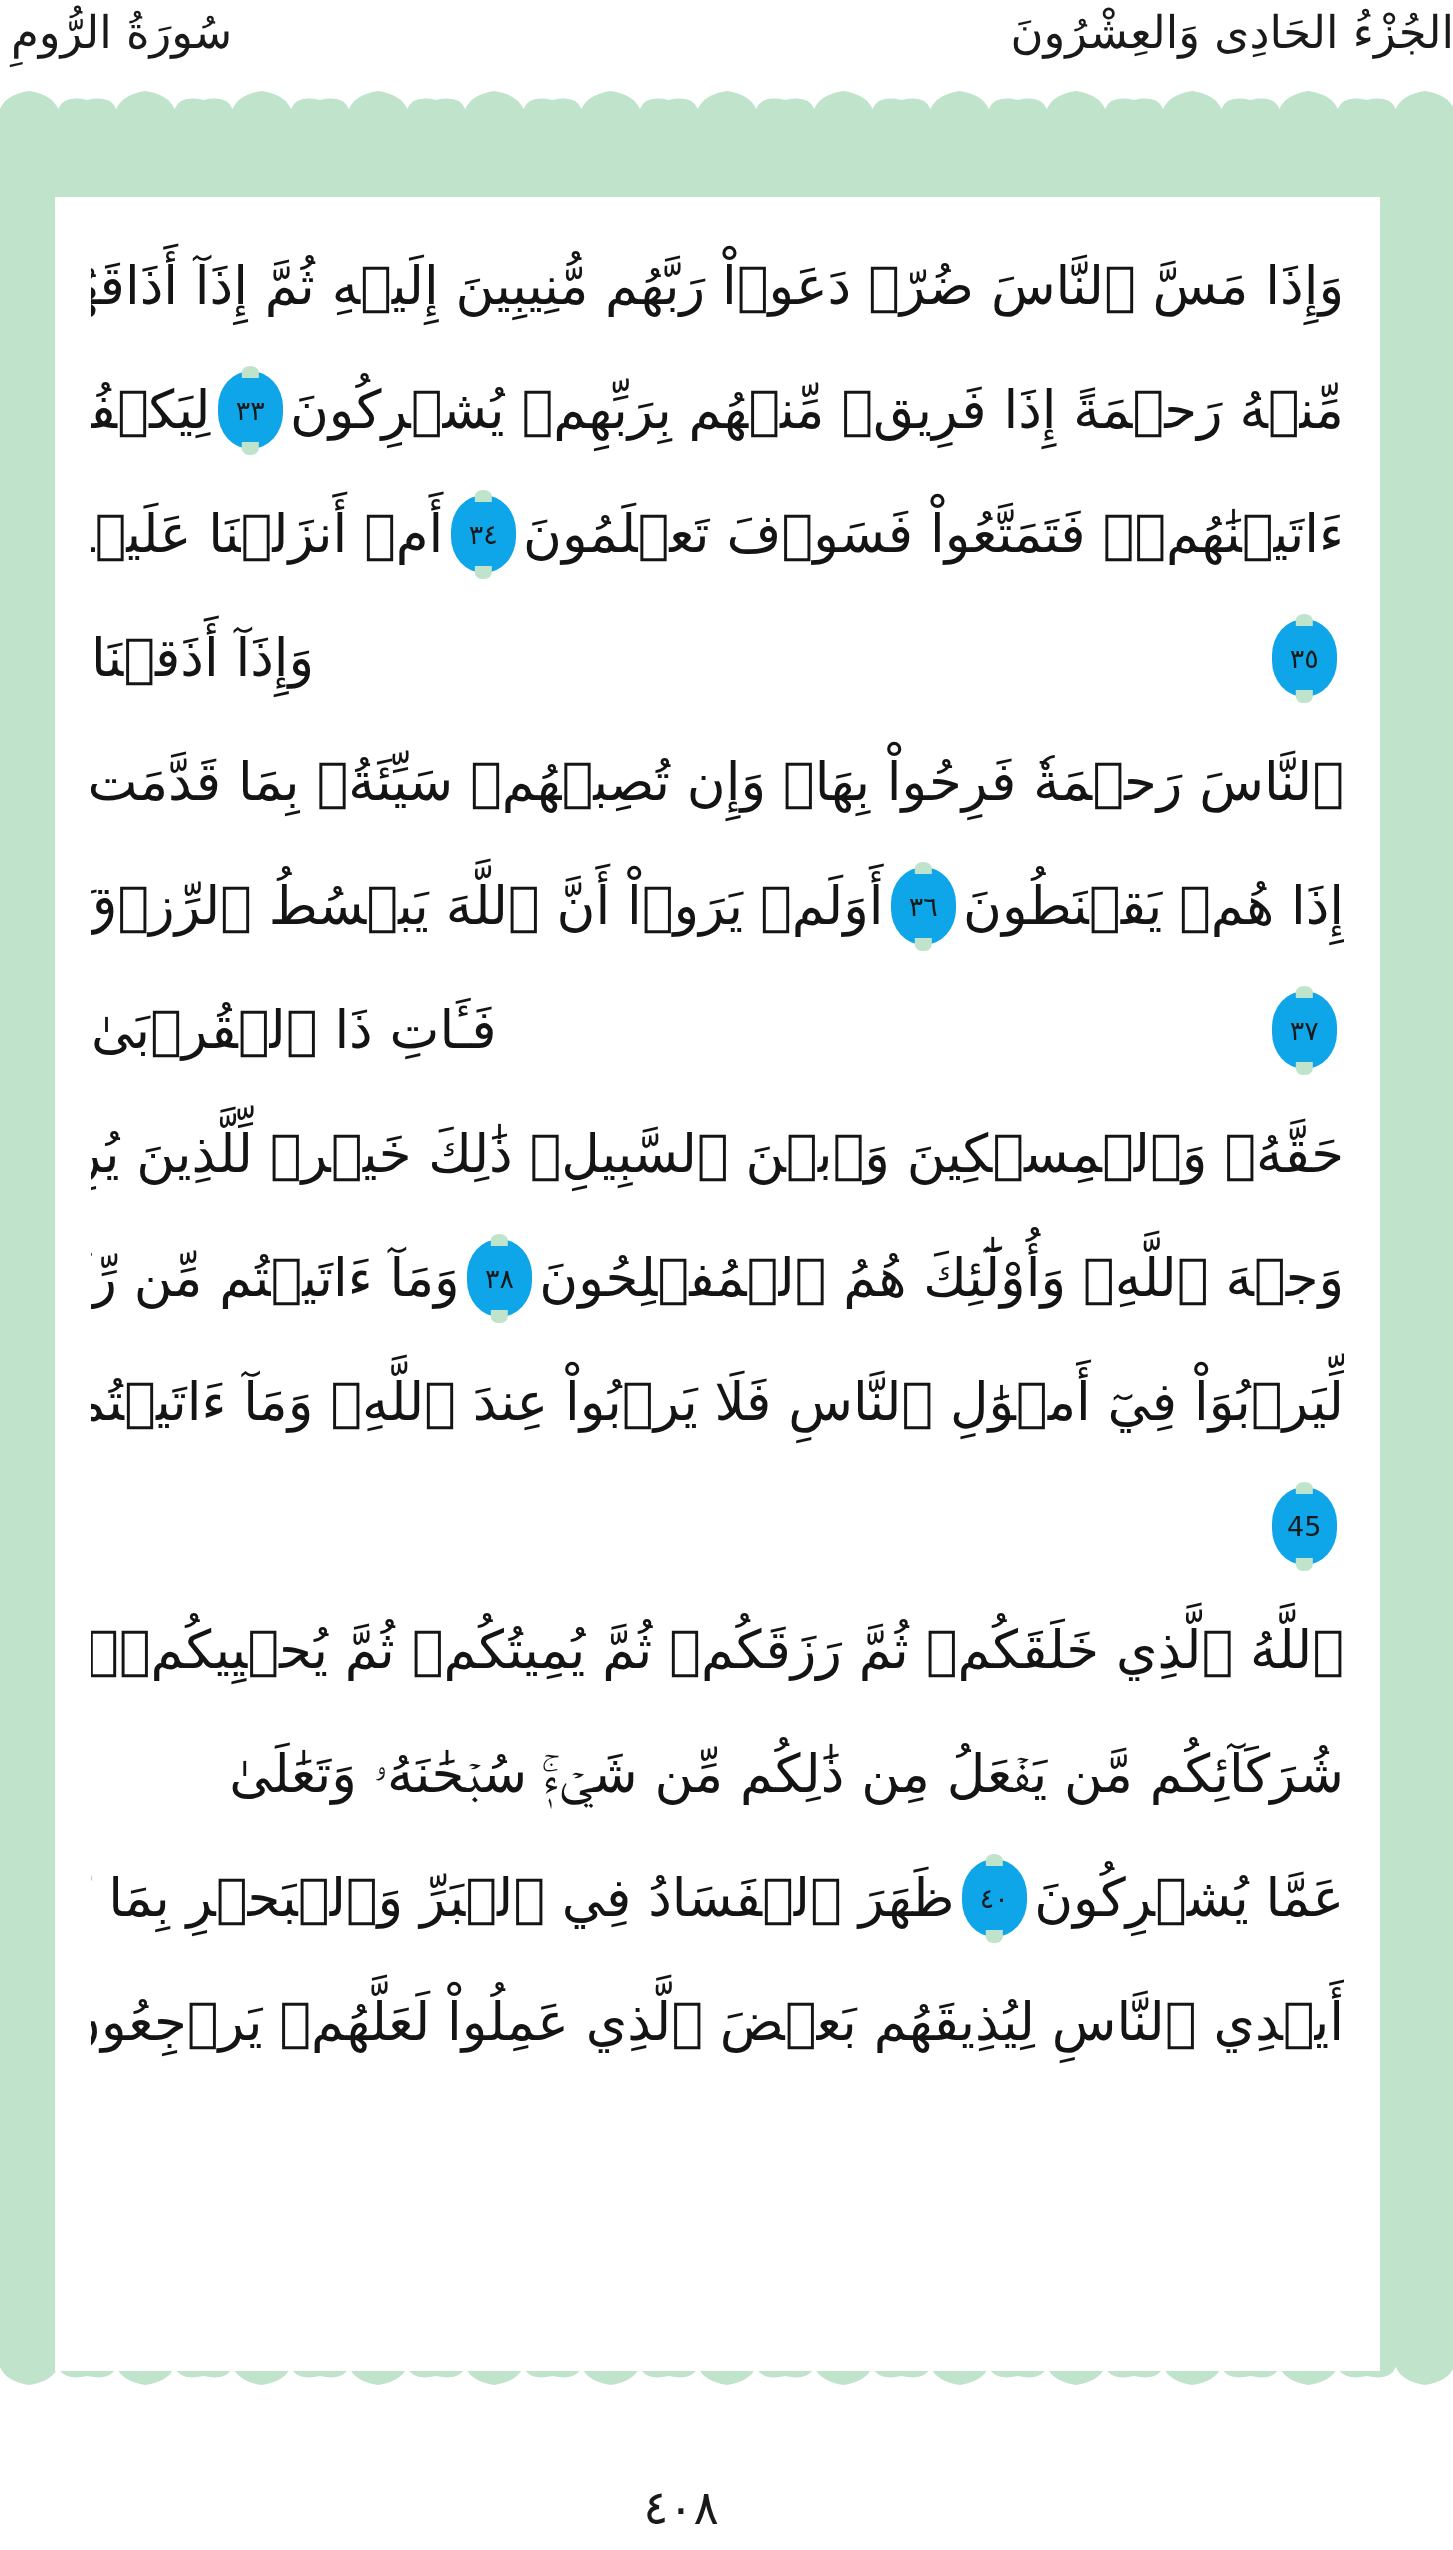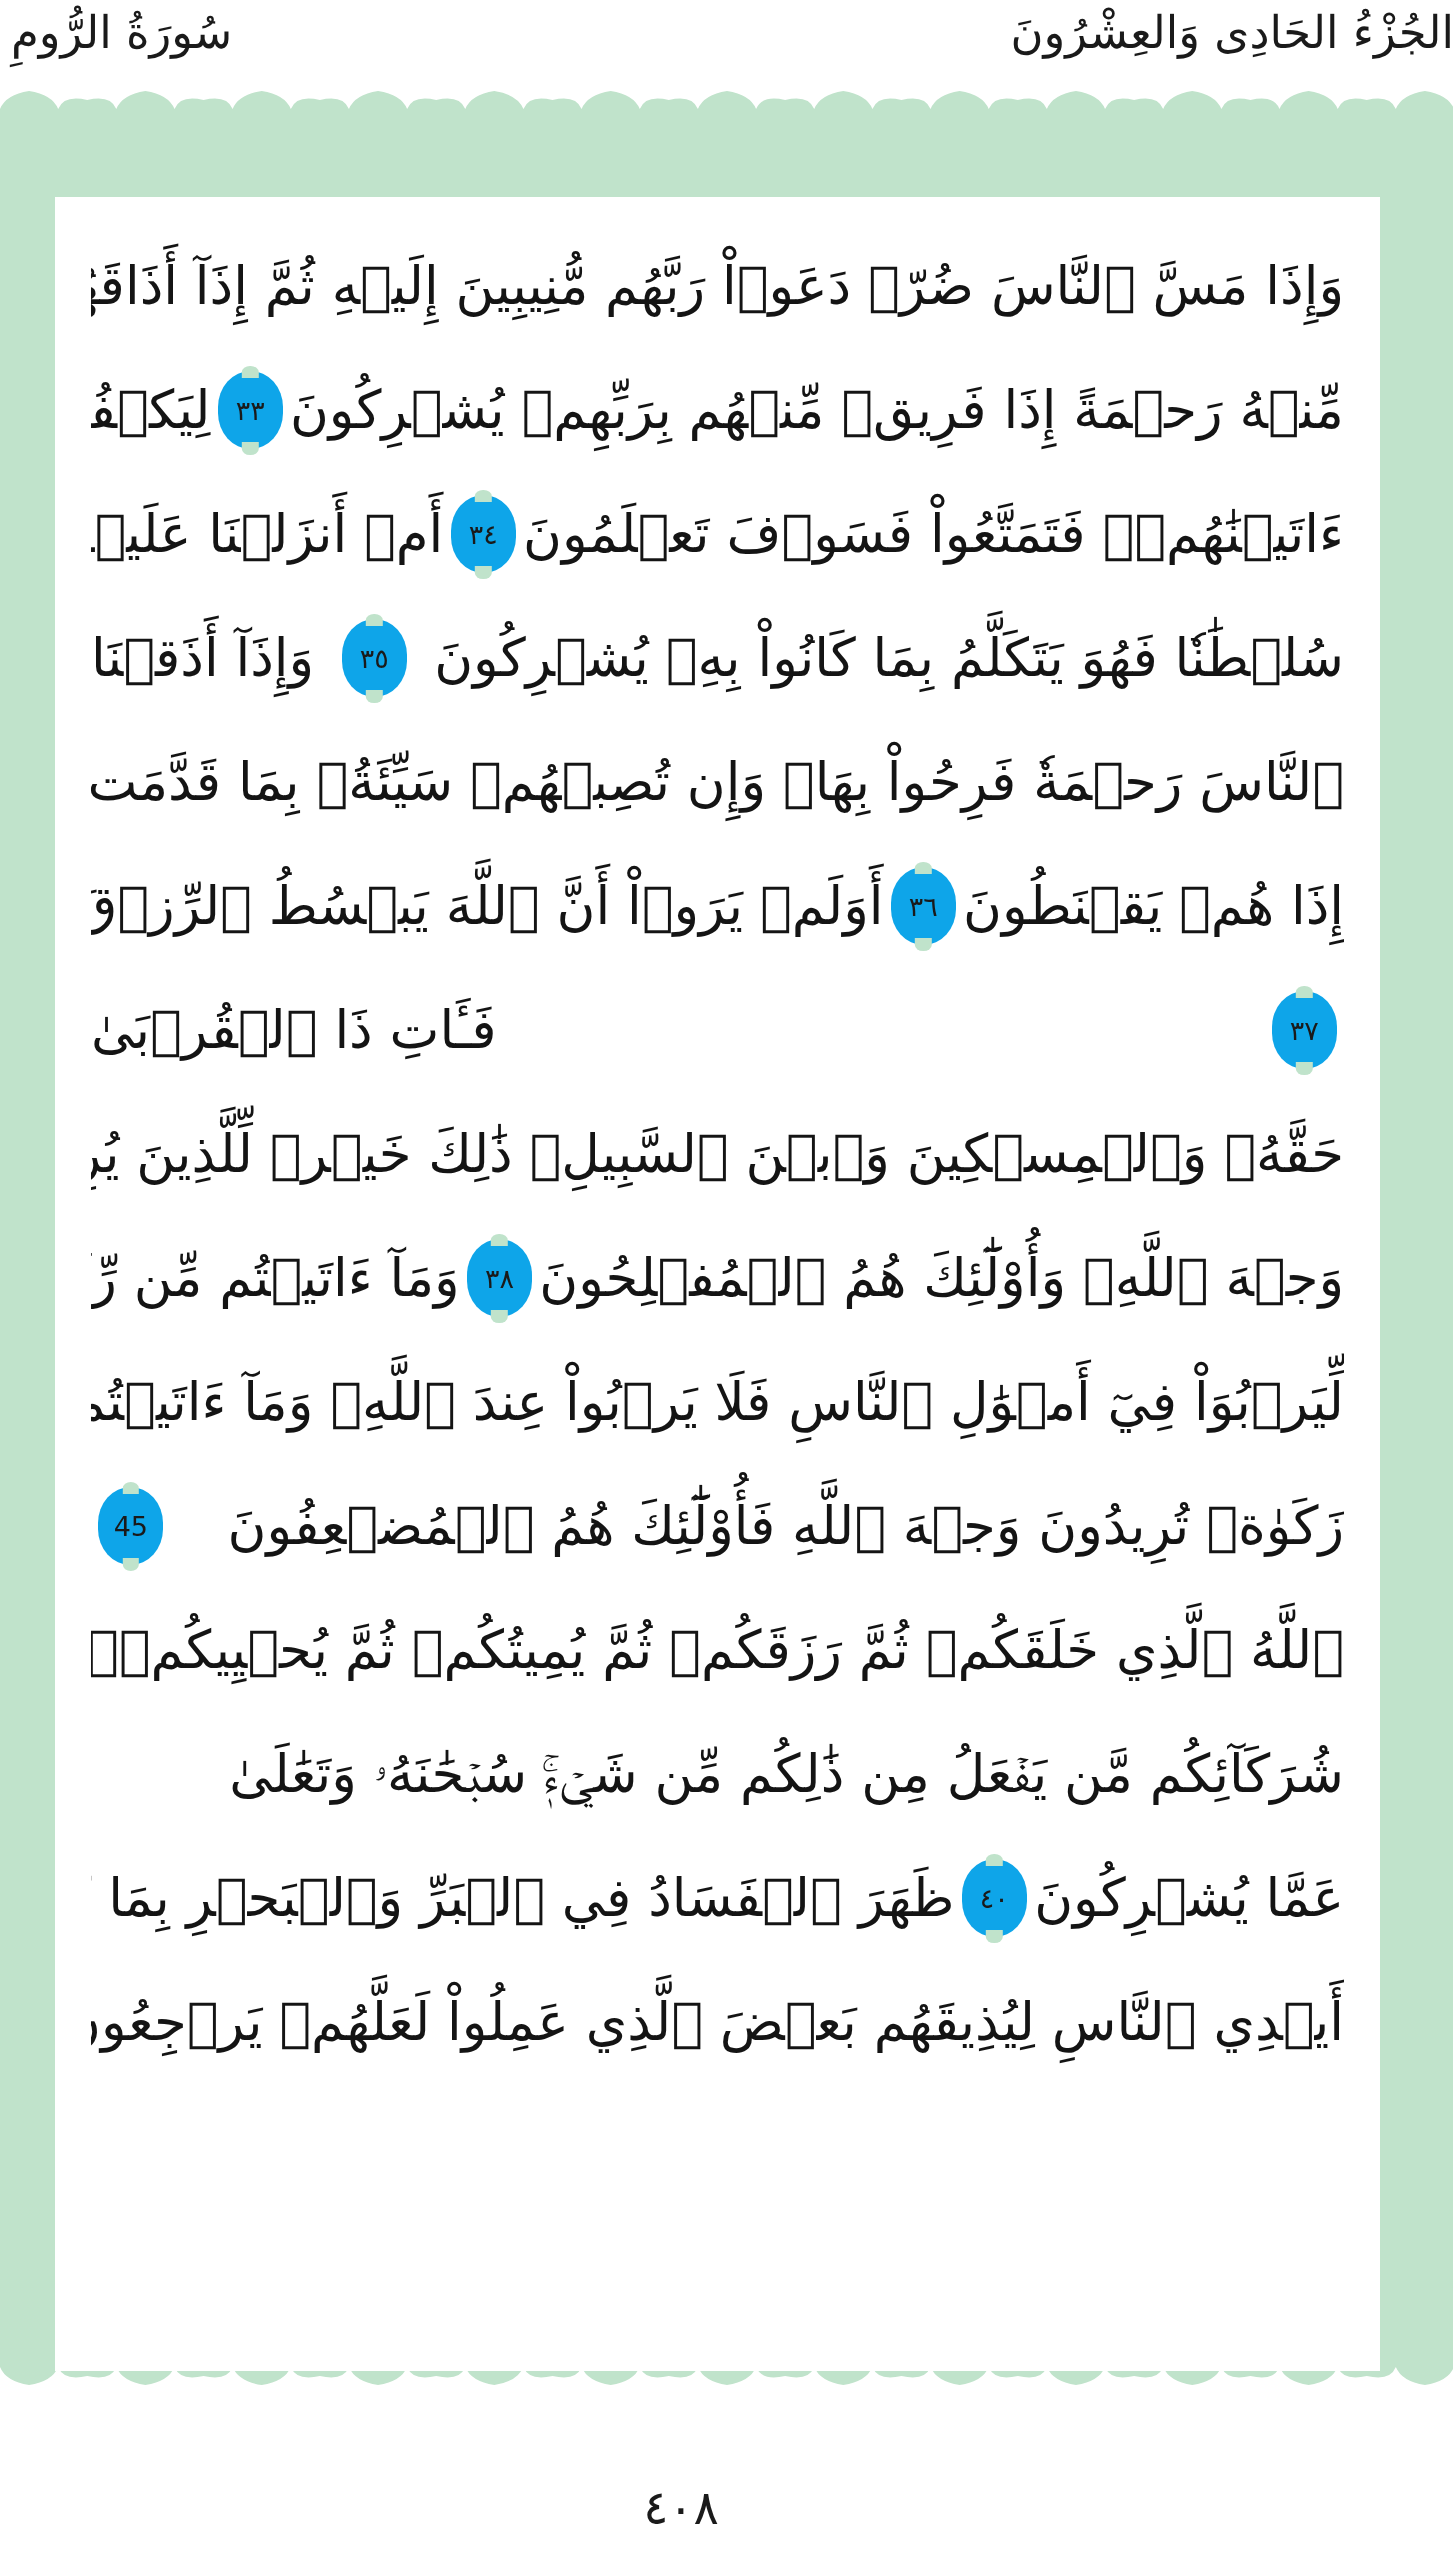--- a/index.html
+++ b/index.html
@@ -95,21 +95,20 @@
         <span class="seg">مِّنۡهُ رَحۡمَةً إِذَا فَرِيقٞ مِّنۡهُم بِرَبِّهِمۡ يُشۡرِكُونَ</span>
         <span class="ayah-marker">٣٣</span>
         <span class="seg">لِيَكۡفُرُواْ بِمَآ</span>
       </div>
       <div class="line">
         <span class="seg">ءَاتَيۡنَٰهُمۡۚ فَتَمَتَّعُواْ فَسَوۡفَ تَعۡلَمُونَ</span>
         <span class="ayah-marker">٣٤</span>
         <span class="seg">أَمۡ أَنزَلۡنَا عَلَيۡهِمۡ</span>
       </div>
       <div class="line">
-        <span class="seg">سُلۡطَٰنٗا فَهُوَ يَتَكَلَّمُ بِمَا كَانُواْ بِهِۦ يُشۡرِكُونَ</span>
         <span class="ayah-marker">٣٥</span>
         <span class="seg">وَإِذَآ أَذَقۡنَا</span>
       </div>
       <div class="line">
         <span class="seg">ٱلنَّاسَ رَحۡمَةٗ فَرِحُواْ بِهَاۖ وَإِن تُصِبۡهُمۡ سَيِّئَةُۢ بِمَا قَدَّمَتۡ أَيۡدِيهِمۡ</span>
       </div>
       <div class="line">
         <span class="seg">إِذَا هُمۡ يَقۡنَطُونَ</span>
         <span class="ayah-marker">٣٦</span>
         <span class="seg">أَوَلَمۡ يَرَوۡاْ أَنَّ ٱللَّهَ يَبۡسُطُ ٱلرِّزۡقَ لِمَن يَشَآءُ</span>
@@ -123,21 +122,20 @@
       </div>
       <div class="line">
         <span class="seg">وَجۡهَ ٱللَّهِۖ وَأُوْلَٰٓئِكَ هُمُ ٱلۡمُفۡلِحُونَ</span>
         <span class="ayah-marker">٣٨</span>
         <span class="seg">وَمَآ ءَاتَيۡتُم مِّن رِّبٗا</span>
       </div>
       <div class="line">
         <span class="seg">لِّيَرۡبُوَاْ فِيٓ أَمۡوَٰلِ ٱلنَّاسِ فَلَا يَرۡبُواْ عِندَ ٱللَّهِۖ وَمَآ ءَاتَيۡتُم مِّن</span>
       </div>
       <div class="line">
-        <span class="seg">زَكَوٰةٖ تُرِيدُونَ وَجۡهَ ٱللَّهِ فَأُوْلَٰٓئِكَ هُمُ ٱلۡمُضۡعِفُونَ</span>
         <span class="ayah-marker">45</span>
       </div>
       <div class="line">
         <span class="seg">ٱللَّهُ ٱلَّذِي خَلَقَكُمۡ ثُمَّ رَزَقَكُمۡ ثُمَّ يُمِيتُكُمۡ ثُمَّ يُحۡيِيكُمۡۖ هَلۡ مِن</span>
       </div>
       <div class="line">
         <span class="seg">شُرَكَآئِكُم مَّن يَفۡعَلُ مِن ذَٰلِكُم مِّن شَيۡءٖۚ سُبۡحَٰنَهُۥ وَتَعَٰلَىٰ</span>
       </div>
       <div class="line">
         <span class="seg">عَمَّا يُشۡرِكُونَ</span>

